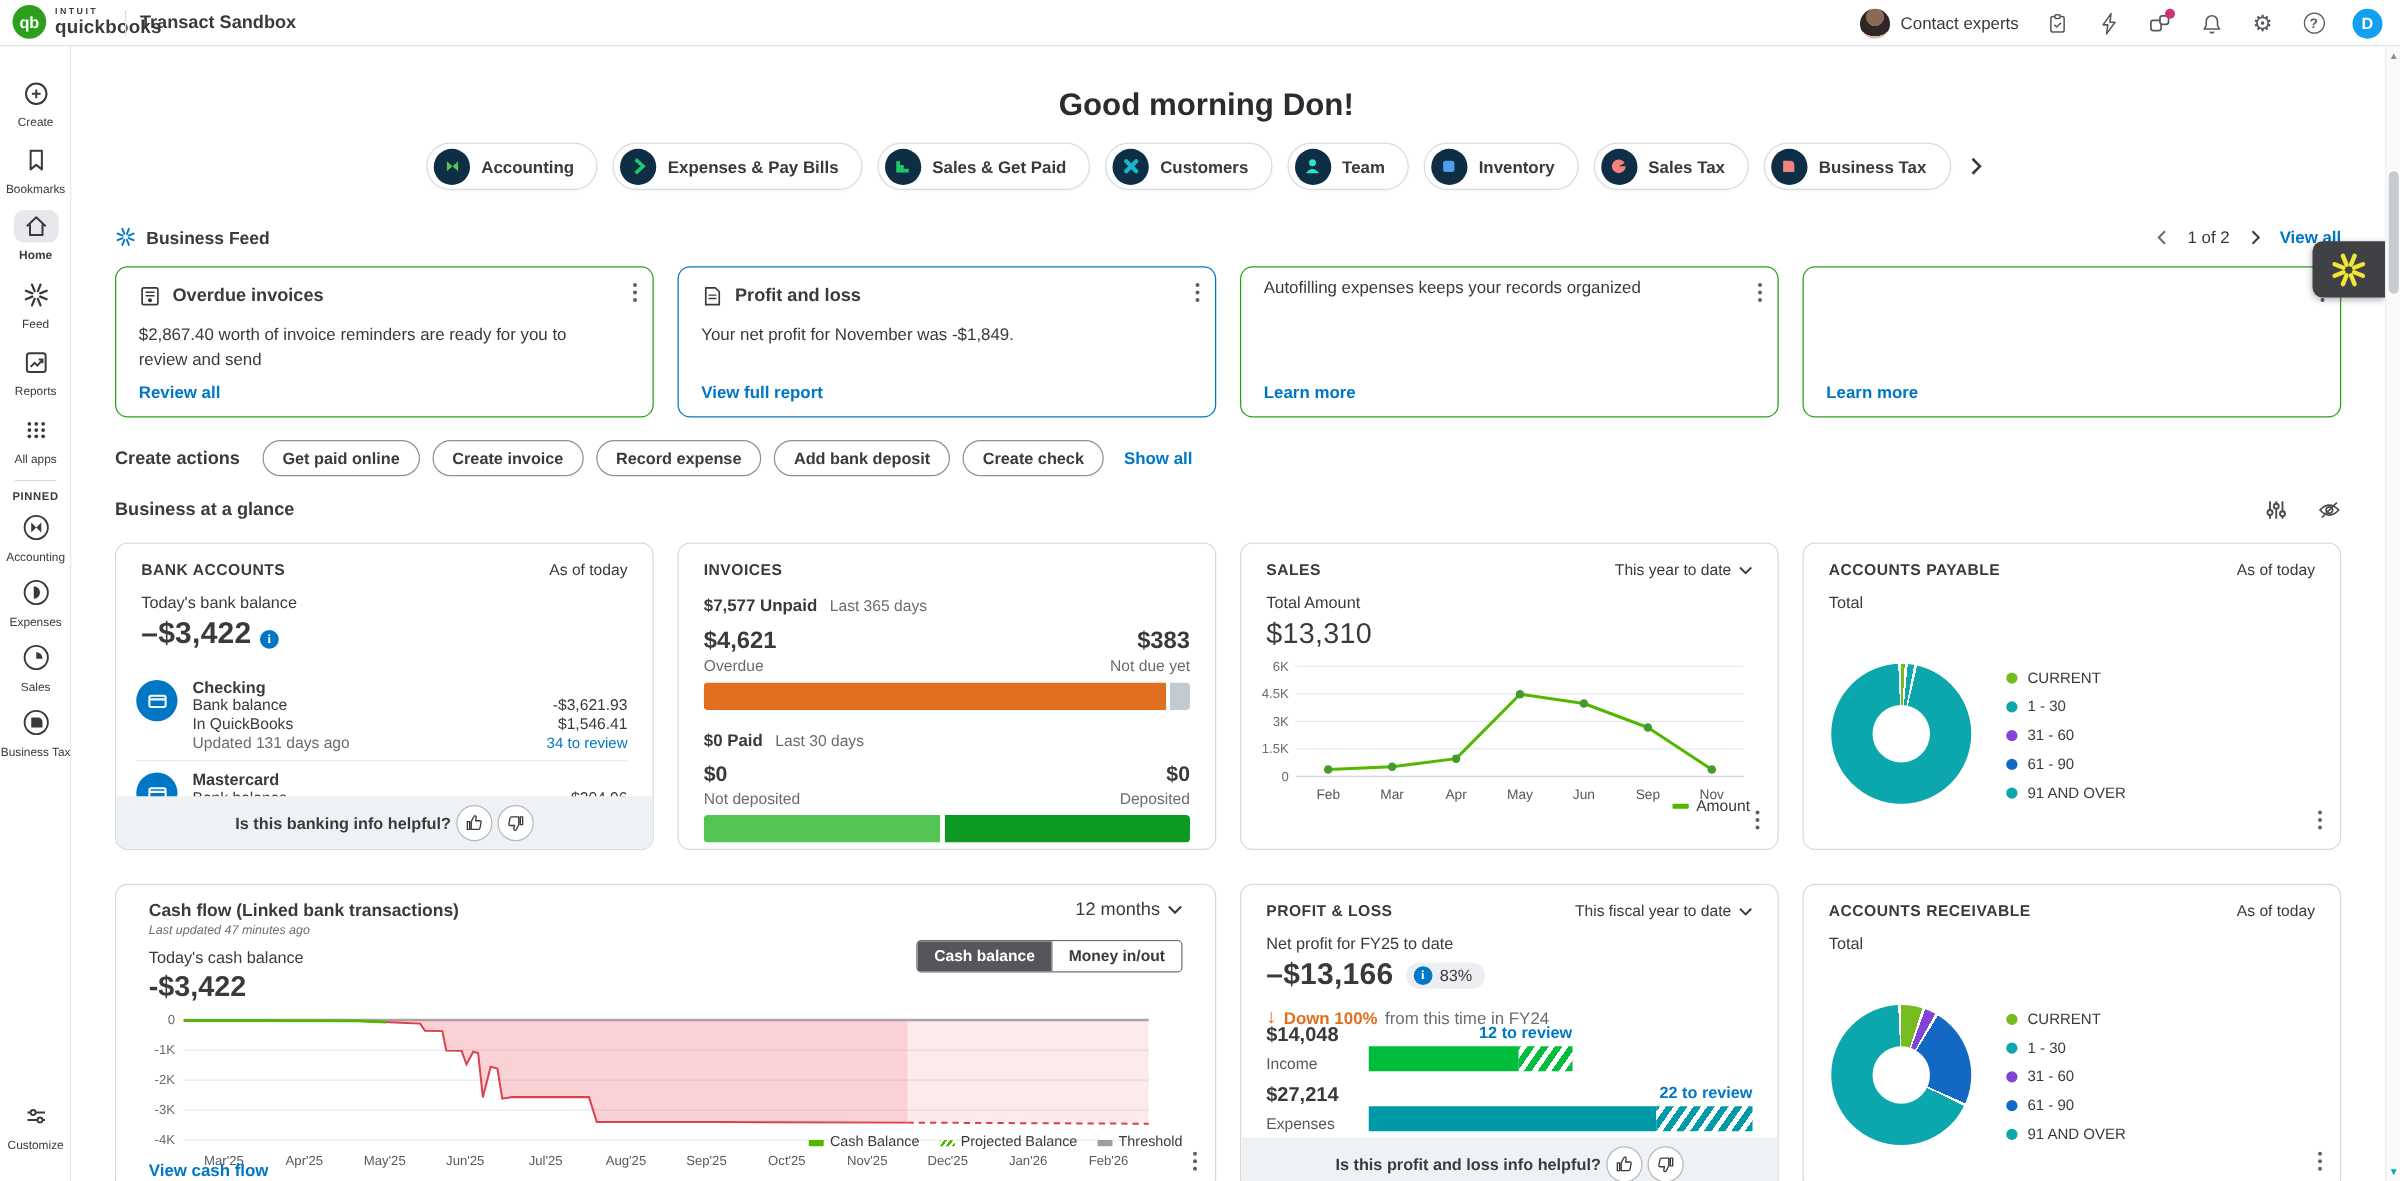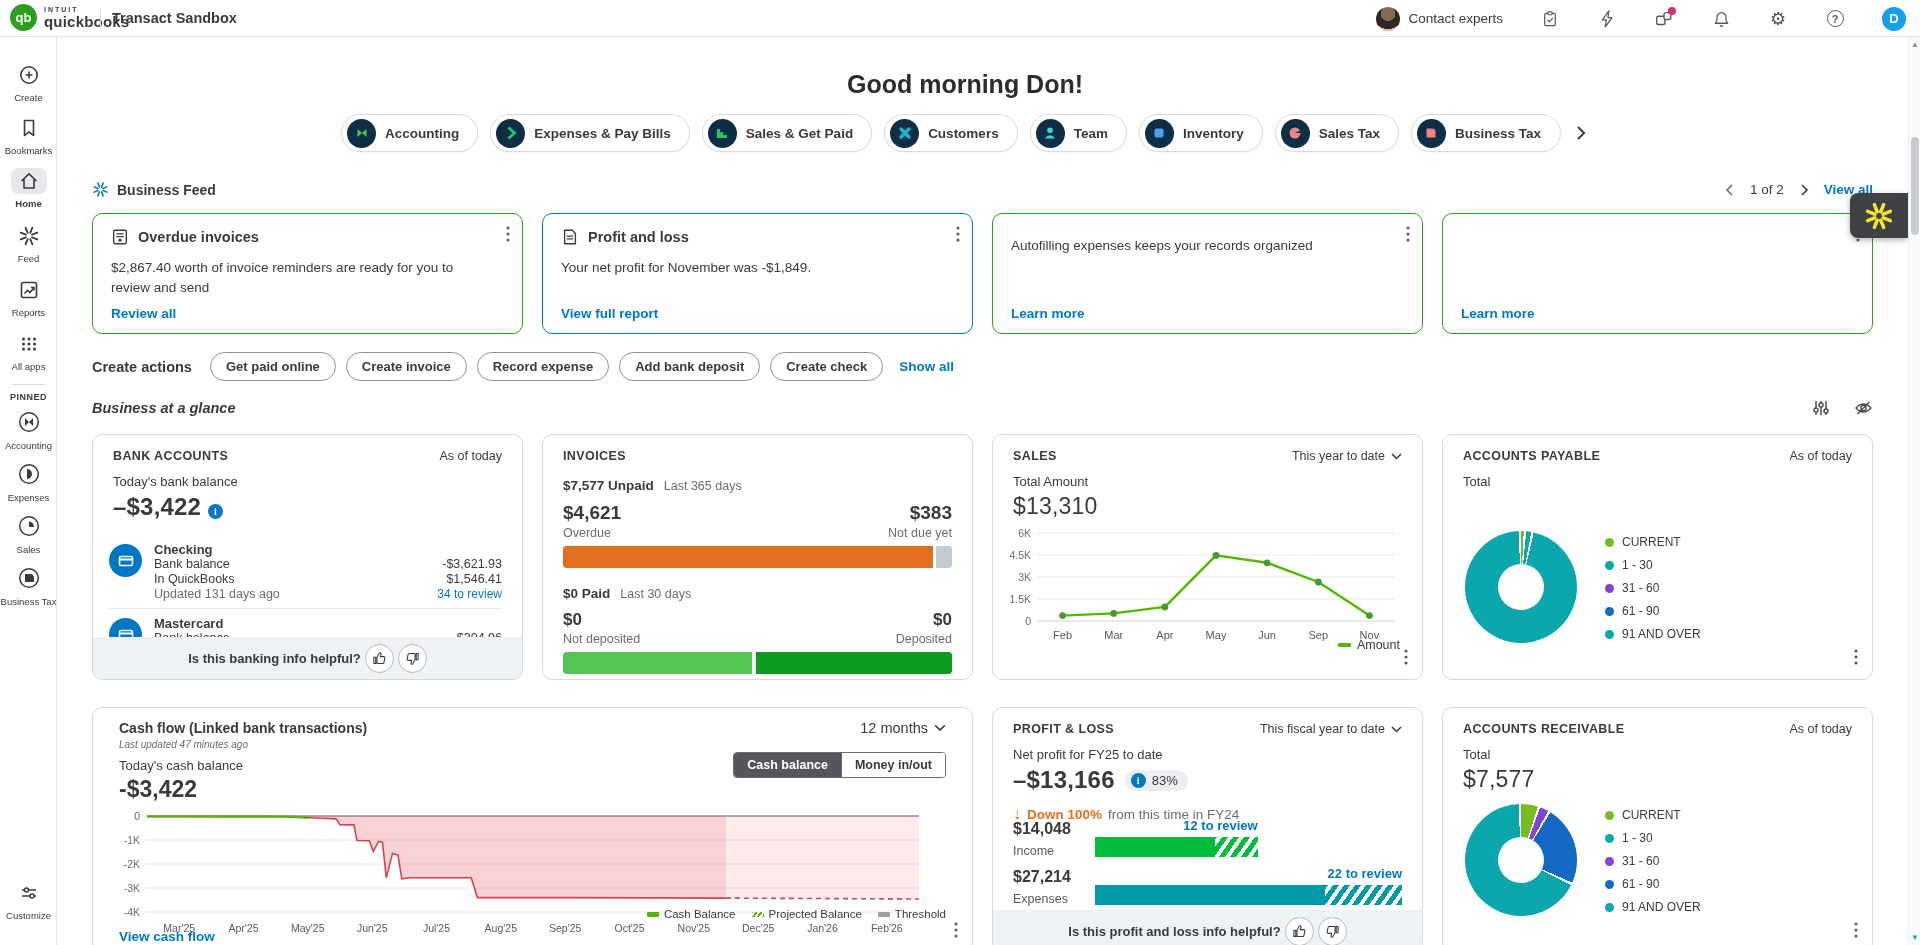--- a/index.html
+++ b/index.html
@@ -16,21 +16,21 @@
   .logo-circle { width:27px; height:27px; border-radius:50%; background:#2CA01C; color:#fff;
     font-weight:bold; font-size:13px; display:flex; align-items:center; justify-content:center; }
   .brand-top { font-size:7px; font-weight:bold; letter-spacing:2px; line-height:8px; }
   .brand-bottom { font-size:15px; font-weight:bold; line-height:15px; letter-spacing:.2px; }
   .topbar-divider { position:absolute; left:100px; top:8px; width:1px; height:21px; background:#D8DCE0; }
   .company-name { position:absolute; left:112px; top:10px; font-size:14.5px; font-weight:bold; }
   .search-pill { position:absolute; left:645px; top:7px; width:467px; height:24px; border:1px solid #ABAFB6;
     border-radius:12px; display:flex; align-items:center; padding:0 10px; gap:7px; background:#fff; }
   .search-text { font-size:13px; flex:1; }
   .search-x { font-size:15px; color:#5E6066; cursor:pointer; }
-  .top-right { position:absolute; right:14px; top:0; height:37px; display:flex; align-items:center; gap:37px;justify-content:center; }
+  .top-right { position:absolute; right:14px; top:0; height:37px; display:flex; align-items:center; gap:21px;justify-content:center; }
   .tr-avatar { width:24px; height:24px; border-radius:50%;
     background:radial-gradient(circle at 50% 28%, #8a6a54 0 34%, #2e2627 35% 72%, #d9b8a6 73%); }
   .contact-label { font-size:13.5px; }
   .top-icon { width:20px; height:20px; display:flex; align-items:center; justify-content:center;
     color:#55585C; cursor:pointer; position:relative; }
   .gear-char { font-size:18px; line-height:18px; }
   .help-circle { width:17px; height:17px; border:1.6px solid #55585C; border-radius:50%;
     font-size:11px; font-weight:bold; display:flex; align-items:center; justify-content:center; }
   .user-avatar { width:24px; height:24px; border-radius:50%; background:#14A0F0; color:#fff;
     font-size:13px; font-weight:bold; display:flex; align-items:center; justify-content:center; }
@@ -66,32 +66,32 @@
   .feed-controls { margin-left:auto; display:flex; align-items:center; gap:13px; }
   .pag-text { font-size:13.5px; }
   .chev-btn { border:none; background:none; cursor:pointer; color:#6B6C72; display:flex; }
   #feed-cards { position:absolute; left:92px; top:213px; width:1781px; display:grid;
     grid-template-columns:repeat(4,1fr); gap:19px; }
   .feed-card { position:relative; height:121px; background:#fff; border:1px solid #2CA01C;
     border-radius:10px; padding:14px 18px; overflow:hidden; }
   .fc-hdr { display:flex; align-items:center; gap:9px; }
   .fc-title { font-size:14.5px; font-weight:bold; }
   .fc-body { position:absolute; left:18px; top:44px; right:34px; font-size:13.5px; line-height:1.45; }
-  .fc-body-solo { top:22px; }
+  .fc-body-solo { top:6px; }
   .fc-link { position:absolute; left:18px; bottom:12px; font-size:13.5px; font-weight:bold; color:#0077C5; }
   .kebab { position:absolute; top:12px; right:12px; cursor:pointer; }
 
   
   #create-actions { position:absolute; left:92px; top:352px; display:flex; align-items:center; gap:10px; }
   .ca-label { font-size:14.5px; font-weight:bold; margin-right:8px; }
   .pill { height:29px; border:1px solid #8D9096; border-radius:15px; background:#fff; padding:0 15px;
     font-size:13px; font-weight:bold; color:#393A3D; cursor:pointer; font-family:inherit; }
   .show-all { font-size:13.5px; margin-left:6px; }
   #glance-header { position:absolute; left:92px; top:399px; width:1781px; display:flex; align-items:center; }
-  .glance-title { font-size:14.5px; font-weight:bold;font-style:italic; }
+  .glance-title { font-size:14.5px; font-weight:bold; }
   .glance-icons { margin-left:auto; display:flex; gap:24px; color:#4A4C50; }
   .glance-icons span { cursor:pointer; display:flex; }
 
   
   .glance-row { position:absolute; left:92px; width:1781px; display:grid;
     grid-template-columns:repeat(4,1fr); gap:19px; }
   #row1 { top:434px; } #row2 { top:707px; }
   .gcard { position:relative; height:246px; background:#fff; border:1px solid #D6D9DE;
     border-radius:10px; padding:14px 20px; overflow:hidden; }
   .gcard-hdr { display:flex; align-items:center; }
@@ -887,21 +887,20 @@
         </span>
     </div>
   </div>
 
   <div class="gcard">
     <div class="gcard-hdr">
       <span class="gcard-title">ACCOUNTS RECEIVABLE</span>
       <span class="gcard-right">As of today</span>
     </div>
     <div class="sub-label">Total</div>
-    <div class="big-amount" style="font-weight:normal;font-size:23px;">$7,577</div>
     <div class="donut" id="ar-donut" style="background: conic-gradient(rgb(118, 188, 33) 0%, rgb(118, 188, 33) 4.86%, rgb(255, 255, 255) 4.86%, rgb(255, 255, 255) 5.56%, rgb(130, 67, 214) 5.56%, rgb(130, 67, 214) 8.09%, rgb(255, 255, 255) 8.09%, rgb(255, 255, 255) 8.79%, rgb(18, 104, 195) 8.79%, rgb(18, 104, 195) 31.63%, rgb(255, 255, 255) 31.63%, rgb(255, 255, 255) 32.33%, rgb(12, 166, 173) 32.33%, rgb(12, 166, 173) 99.3%, rgb(255, 255, 255) 99.3%, rgb(255, 255, 255) 100%);">
         <div class="hole"></div>
       </div>
     <div class="legend-col" id="ar-legend">
         <div class="legend-item">
           <span class="legend-dot" style="background: rgb(118, 188, 33);"></span>
           <span>CURRENT</span>
         </div>
         <div class="legend-item">
           <span class="legend-dot" style="background: rgb(12, 166, 173);"></span>

